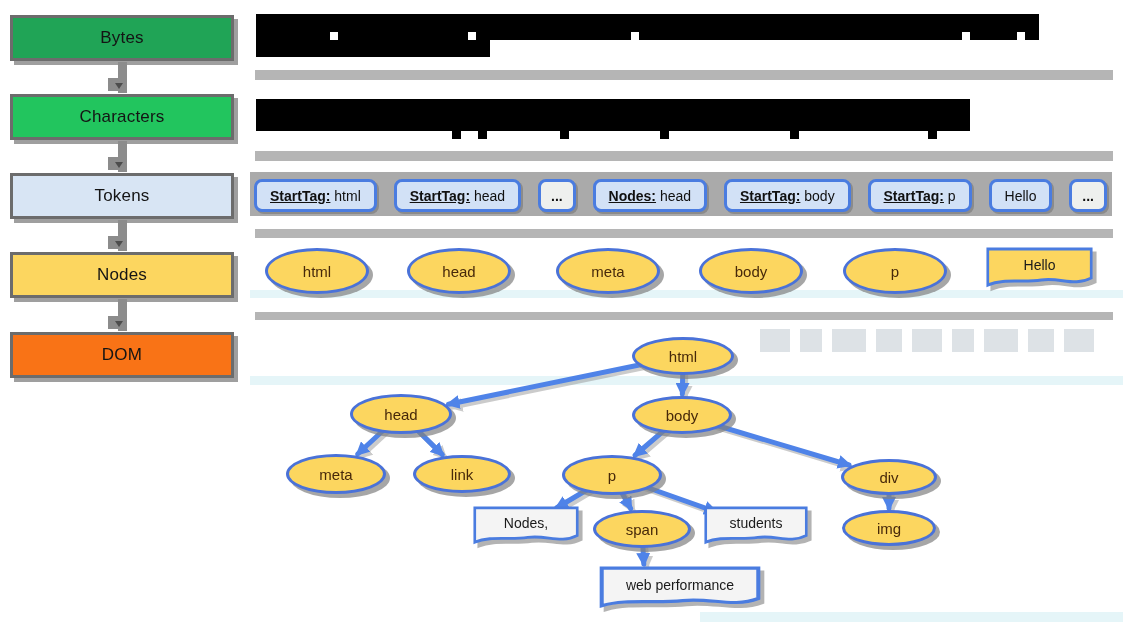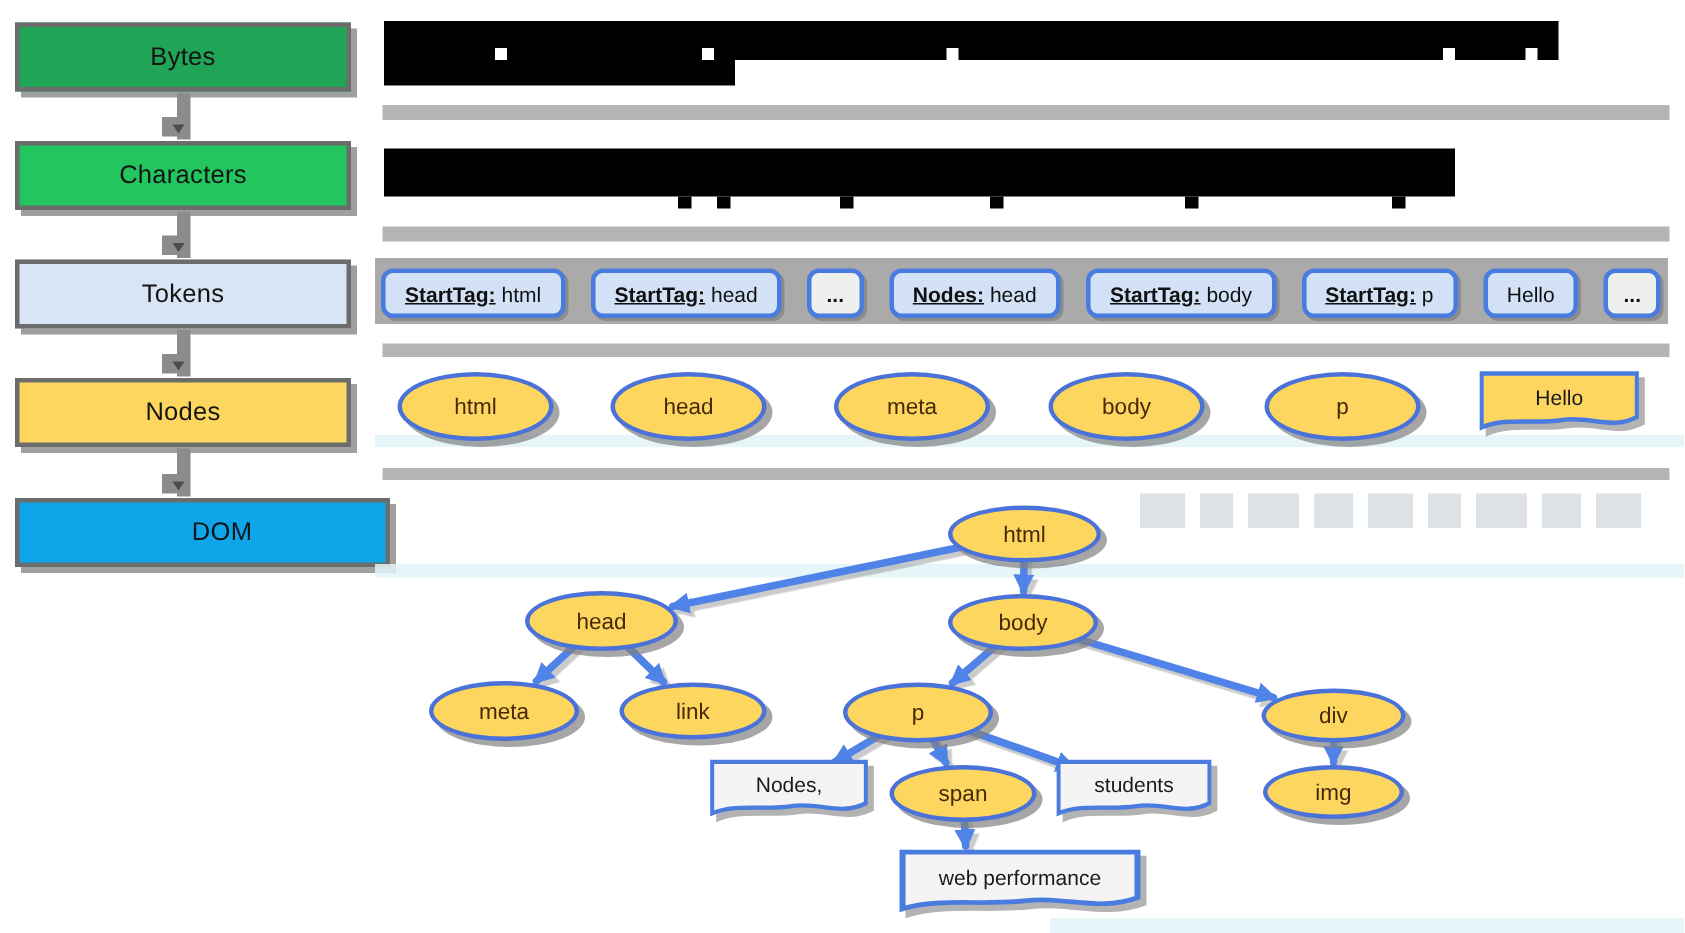--- a/index.html
+++ b/index.html
@@ -94,21 +94,21 @@
         <div class="tip"></div>
       </div>
       <div class="pl-box" style="top: 252px; background: rgb(252, 214, 95);">
         <span>Nodes</span>
       </div>
       <div class="pl-conn" style="left: 108px; top: 299px; width: 22px; height: 32px;">
         <div class="bar"></div>
         <div class="stub"></div>
         <div class="tip"></div>
       </div>
-      <div class="pl-box" style="top: 332px; background: #0ea5e9; padding-left: 26px;">
+      <div class="pl-box" style="top: 332px; background: #f97316;">
         <span>DOM</span>
       </div>
     </div>
 
   <div class="redact" style="left:256px;top:14px;width:783px;height:26px;"></div>
   <div class="redact" style="left:256px;top:40px;width:234px;height:17px;"></div>
   <div id="notches">
       <div class="notch" style="left: 330px; top: 32px; width: 8px; height: 8px;"></div>
       <div class="notch" style="left: 468px; top: 32px; width: 8px; height: 8px;"></div>
       <div class="notch" style="left: 631px; top: 32px; width: 8px; height: 8px;"></div>

